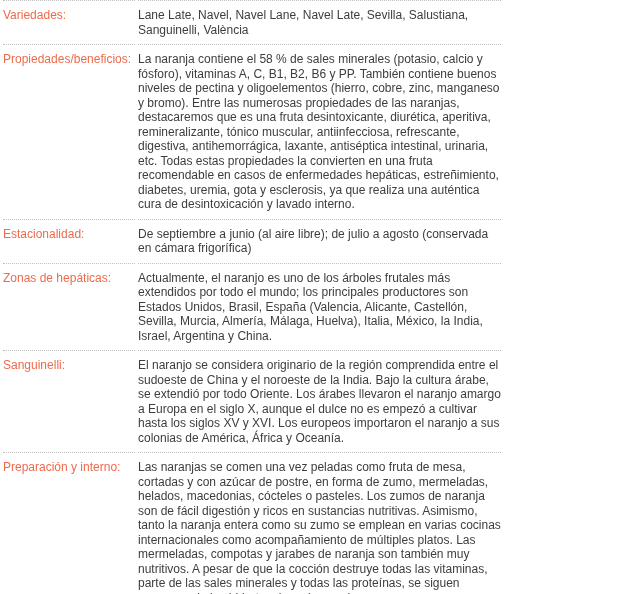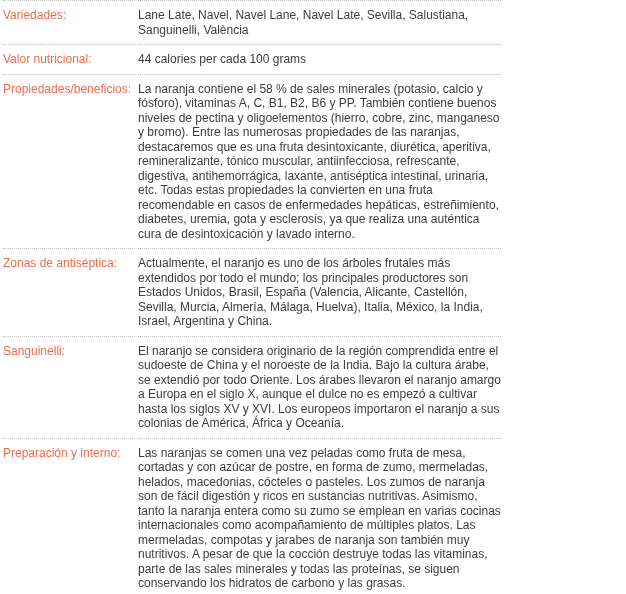--- a/index.html
+++ b/index.html
@@ -47,29 +47,29 @@
 </head>
 <body>
 
 <table class="info-table">
   <tbody>
       <tr>
     <td class="label-cell">Variedades:</td>
     <td class="value-cell">Lane Late, Navel, Navel Lane, Navel Late, Sevilla, Salustiana, Sanguinelli, València</td>
   </tr>
       <tr>
-    <td class="label-cell">Valor nutricional:</td>
-    <td class="value-cell">44 calories per cada 100 grams</td>
-  </tr>
-      <tr>
     <td class="label-cell">Propiedades/beneficios:</td>
     <td class="value-cell">La naranja contiene el 58 % de sales minerales (potasio, calcio y fósforo), vitaminas A, C, B1, B2, B6 y PP. También contiene buenos niveles de pectina y oligoelementos (hierro, cobre, zinc, manganeso y bromo). Entre las numerosas propiedades de las naranjas, destacaremos que es una fruta desintoxicante, diurética, aperitiva, remineralizante, tónico muscular, antiinfecciosa, refrescante, digestiva, antihemorrágica, laxante, antiséptica intestinal, urinaria, etc. Todas estas propiedades la convierten en una fruta recomendable en casos de enfermedades hepáticas, estreñimiento, diabetes, uremia, gota y esclerosis, ya que realiza una auténtica cura de desintoxicación y lavado interno.</td>
   </tr>
       <tr>
-    <td class="label-cell">Zonas de antiséptica:</td>
+    <td class="label-cell">Estacionalidad:</td>
+    <td class="value-cell">De septiembre a junio (al aire libre); de julio a agosto (conservada en cámara frigorífica)</td>
+  </tr>
+      <tr>
+    <td class="label-cell">Zonas de hepáticas:</td>
     <td class="value-cell">Actualmente, el naranjo es uno de los árboles frutales más extendidos por todo el mundo; los principales productores son Estados Unidos, Brasil, España (Valencia, Alicante, Castellón, Sevilla, Murcia, Almería, Málaga, Huelva), Italia, México, la India, Israel, Argentina y China.</td>
   </tr>
       <tr>
     <td class="label-cell">Sanguinelli:</td>
     <td class="value-cell">El naranjo se considera originario de la región comprendida entre el sudoeste de China y el noroeste de la India. Bajo la cultura árabe, se extendió por todo Oriente. Los árabes llevaron el naranjo amargo a Europa en el siglo X, aunque el dulce no es empezó a cultivar hasta los siglos XV y XVI. Los europeos importaron el naranjo a sus colonias de América, África y Oceanía.</td>
   </tr>
       <tr>
     <td class="label-cell">Preparación y interno:</td>
     <td class="value-cell">Las naranjas se comen una vez peladas como fruta de mesa, cortadas y con azúcar de postre, en forma de zumo, mermeladas, helados, macedonias, cócteles o pasteles. Los zumos de naranja son de fácil digestión y ricos en sustancias nutritivas. Asimismo, tanto la naranja entera como su zumo se emplean en varias cocinas internacionales como acompañamiento de múltiples platos. Las mermeladas, compotas y jarabes de naranja son también muy nutritivos. A pesar de que la cocción destruye todas las vitaminas, parte de las sales minerales y todas las proteínas, se siguen conservando los hidratos de carbono y las grasas.</td>
   </tr>

